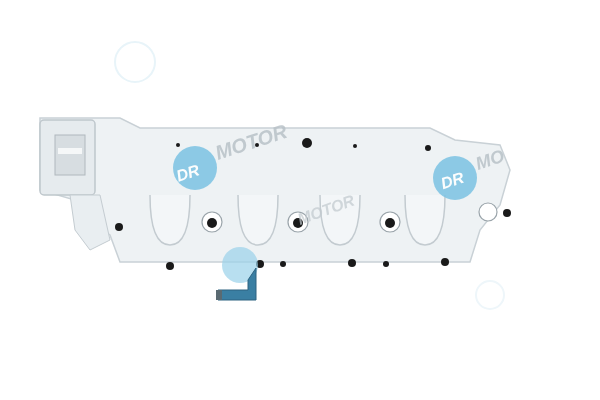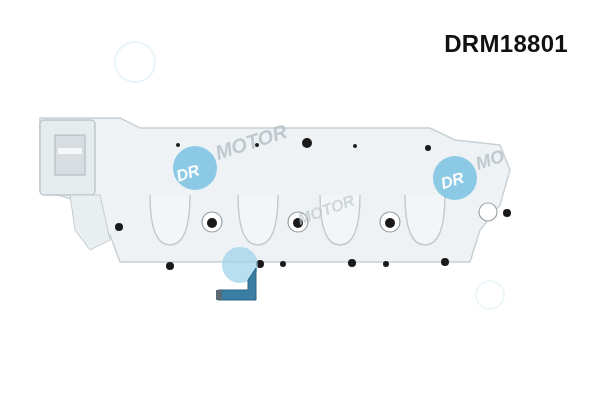--- a/index.html
+++ b/index.html
@@ -14,21 +14,20 @@
     font-family: "Liberation Sans", sans-serif;
     font-weight: bold; font-size: 24px; color: #111111; letter-spacing: 0.3px;
   }
   svg.photo { position: absolute; left: 0; top: 0; }
 </style>
 </head>
 <body>
 
 <div class="stage">
 
-  <div class="part-number">DRM18801</div>
 
   <svg class="photo" width="600" height="400" viewBox="0 0 600 400">
 
     <circle cx="135" cy="62" r="20" fill="none" stroke="#e8f4f9" stroke-width="2"></circle>
     <circle cx="490" cy="295" r="14" fill="none" stroke="#eef6fa" stroke-width="2"></circle>
 
     <g>
 
       <path d="M40 118 L120 118 L140 128 L430 128 L455 140 L500 145 L510 170 L500 205 L480 230 L470 262 L120 262 L110 235 L80 215 L75 200 L40 190 Z" fill="#eef2f4" stroke="#c9d1d6" stroke-width="1.5"></path>
 

